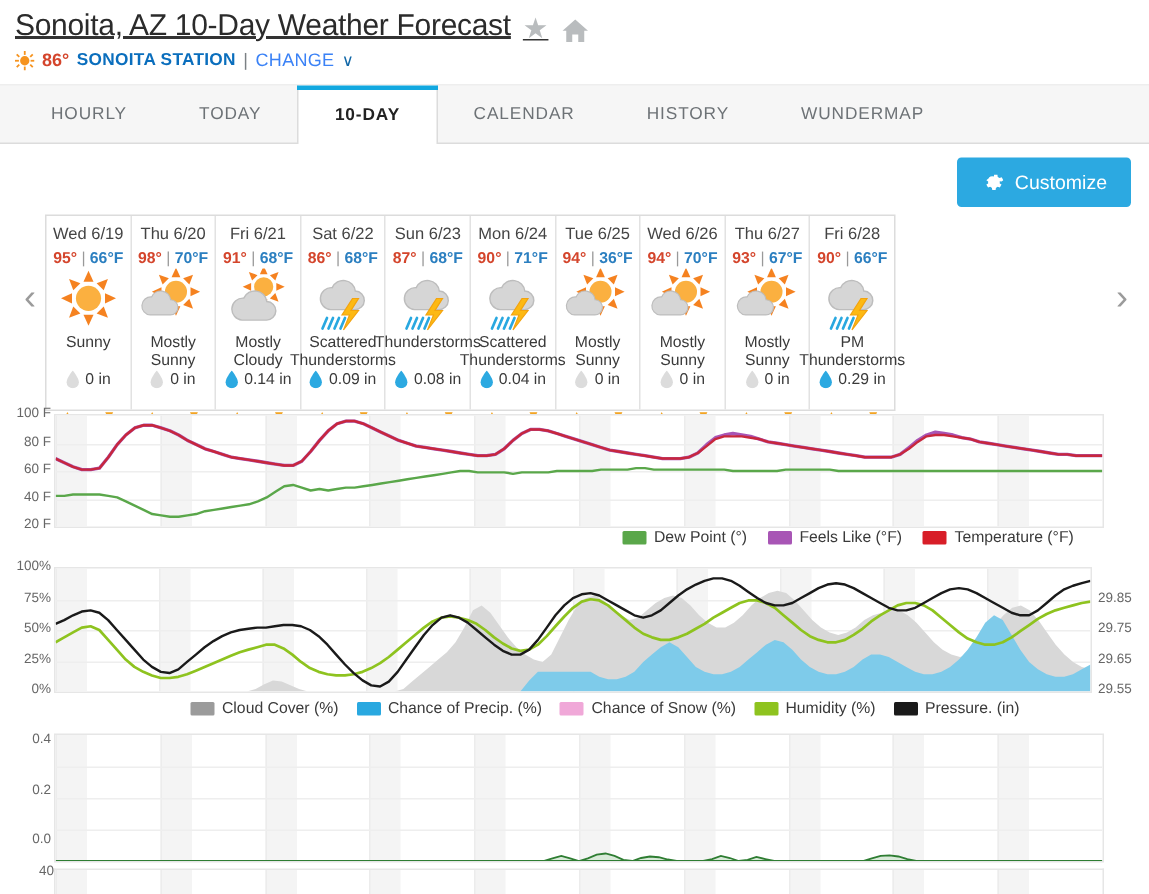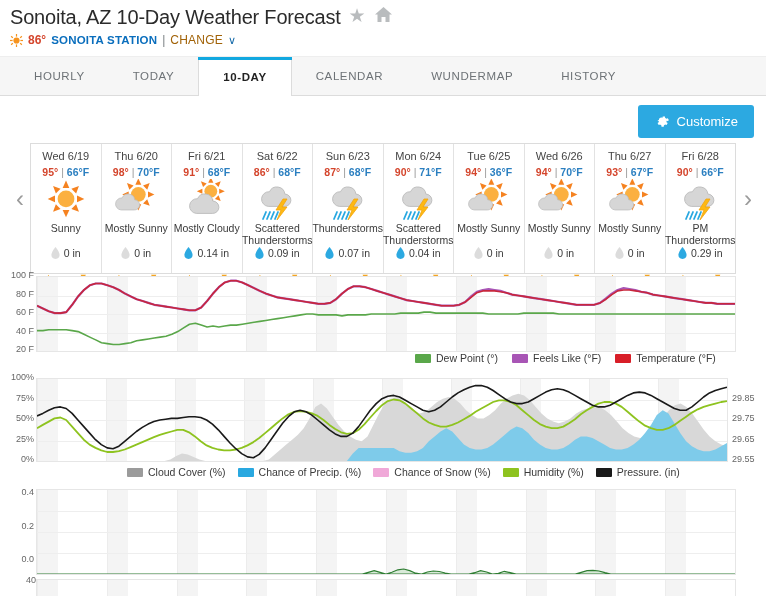--- a/index.html
+++ b/index.html
@@ -7,30 +7,30 @@
     width:766px;height:596px;overflow:hidden;
     background:#ffffff;
     font-family:"Liberation Sans","DejaVu Sans",sans-serif;
     color:#333;
     -webkit-font-smoothing:antialiased;
   }
   .page{position:relative;width:766px;height:596px;}
 
   
   .header{padding:6px 0 0 10px;}
-  .title-row{display:flex;align-items:flex-start;gap:8px;}
+  .title-row{display:flex;align-items:flex-end;gap:8px;text-decoration:underline;}
   .page-title{font-size:20px;font-weight:400;color:#2b2b2b;letter-spacing:-0.2px;}
   .star-icon{color:#b9bcbe;font-size:19px;line-height:1;}
   .home-icon{color:#b9bcbe;display:inline-block;}
   .sub-row{display:flex;align-items:center;gap:5px;margin-top:4px;font-size:11.5px;}
   .sun-mini{display:inline-block;}
   .cur-temp{color:#d4452c;font-weight:bold;font-size:12px;}
   .station{color:#0a6ebd;font-weight:bold;font-size:11.5px;letter-spacing:0.2px;}
   .pipe{color:#7b8084;font-size:12px;}
-  .change{color:#a16207;font-size:12px;letter-spacing:0.2px;}
+  .change{color:#3b82f6;font-size:12px;letter-spacing:0.2px;}
   .chev{color:#1268a8;font-size:11px;}
 
   
   .tabbar{
     position:relative;margin-top:9px;height:38px;
     background:#f6f6f6;border-bottom:1px solid #dcdcdc;border-top:1px solid #eee;
     display:flex;align-items:stretch;padding-left:10px;
   }
   .tab{
     display:flex;align-items:center;justify-content:center;
@@ -56,22 +56,22 @@
   .gear{display:inline-block;}
 
   
   .strip{position:absolute;left:0;top:143px;width:766px;height:131px;}
   .arrow-l,.arrow-r{
     position:absolute;top:42px;font-size:24px;color:#9b9b9b;font-weight:300;
   }
   .arrow-l{left:16px;}
   .arrow-r{right:14px;}
   .cards{
-    position:absolute;left:30px;top:0;width:706px;height:131px;
-    display:flex;border:1px solid #dcdcdc;background:#fff;box-sizing:border-box;
+    position:absolute;left:30px;top:0;width:567px;height:131px;
+    display:flex;border:1px solid #dcdcdc;background:#fff;box-sizing:border-box;justify-content:center;
   }
   .card{
     flex:1 1 0;min-width:0;border-right:1px solid #e2e2e2;
     display:flex;flex-direction:column;align-items:center;box-sizing:border-box;
     padding-top:3px;position:relative;
   }
   .card:last-child{border-right:none;}
   .c-day{font-size:11px;color:#444;padding:3px 0 4px;}
   .c-temps{font-size:10.5px;font-weight:bold;white-space:nowrap;}
   .c-hi{color:#d4452c;}
@@ -144,22 +144,22 @@
       <span class="change">CHANGE</span>
       <span class="chev">∨</span>
     </div>
   </div>
 
   <div class="tabbar">
     <div class="tab">HOURLY</div>
     <div class="tab">TODAY</div>
     <div class="tab active">10-DAY</div>
     <div class="tab">CALENDAR</div>
+    <div class="tab">HISTORY</div>
     <div class="tab">WUNDERMAP</div>
-    <div class="tab">HISTORY</div>
   </div>
 
   <div class="customize-wrap">
     <button class="customize-btn">
       <span class="gear">
         <svg width="15" height="15" viewBox="0 0 16 16">
           <path fill="#ffffff" d="M8 5.2a2.8 2.8 0 100 5.6 2.8 2.8 0 000-5.6zm6.6 3.6l1.3-.8-1.2-2.1-1.5.5a5.8 5.8 0 00-1.3-.8l-.2-1.5h-2.4l-.2 1.5c-.5.2-.9.4-1.3.8l-1.5-.5L3.8 8l1.3.8a5 5 0 000 1.5L3.8 11l1.2 2.1 1.5-.5c.4.3.8.6 1.3.8l.2 1.5h2.4l.2-1.5c.5-.2.9-.5 1.3-.8l1.5.5 1.2-2.1-1.3-.8a5 5 0 000-1.5z" transform="translate(0 -1.4)"></path>
         </svg>
       </span>
       <span>Customize</span>
@@ -332,21 +332,21 @@
               <polygon points="27,20 20,31 25,31 21,41 31,28 26,28 31,20" fill="#fdb913" stroke="#f3a30f" stroke-width="0.8"></polygon>
             </svg>
           </div>
           <div class="c-cond">Thunderstorms</div>
           <div class="c-precip">
             <span class="drop-on">
               <svg width="9" height="12" viewBox="0 0 9 12">
                 <path d="M4.5 0 C4.5 0 0.4 5 0.4 7.8 A4.1 4.1 0 0 0 8.6 7.8 C8.6 5 4.5 0 4.5 0 z" fill="currentColor"></path>
               </svg>
             </span>
-            <span>0.07 in</span>
+            <span>0.08 in</span>
           </div>
           <div class="suntimes">
             <span class="sunup">▲</span>
             <span class="sundn">▼</span>
           </div>
         </div>
         <div class="card">
           <div class="c-day">Mon 6/24</div>
           <div class="c-temps"><span class="c-hi">90°</span> <span class="c-sep">|</span> <span class="c-lo">71°F</span></div>
           <div class="c-icon">

